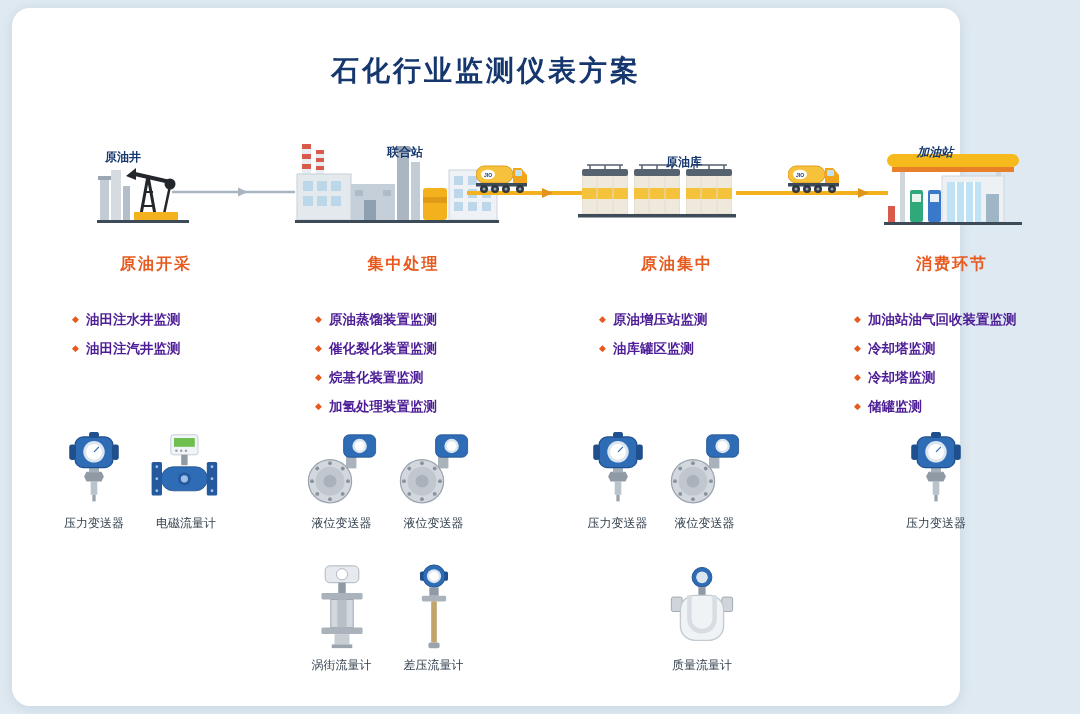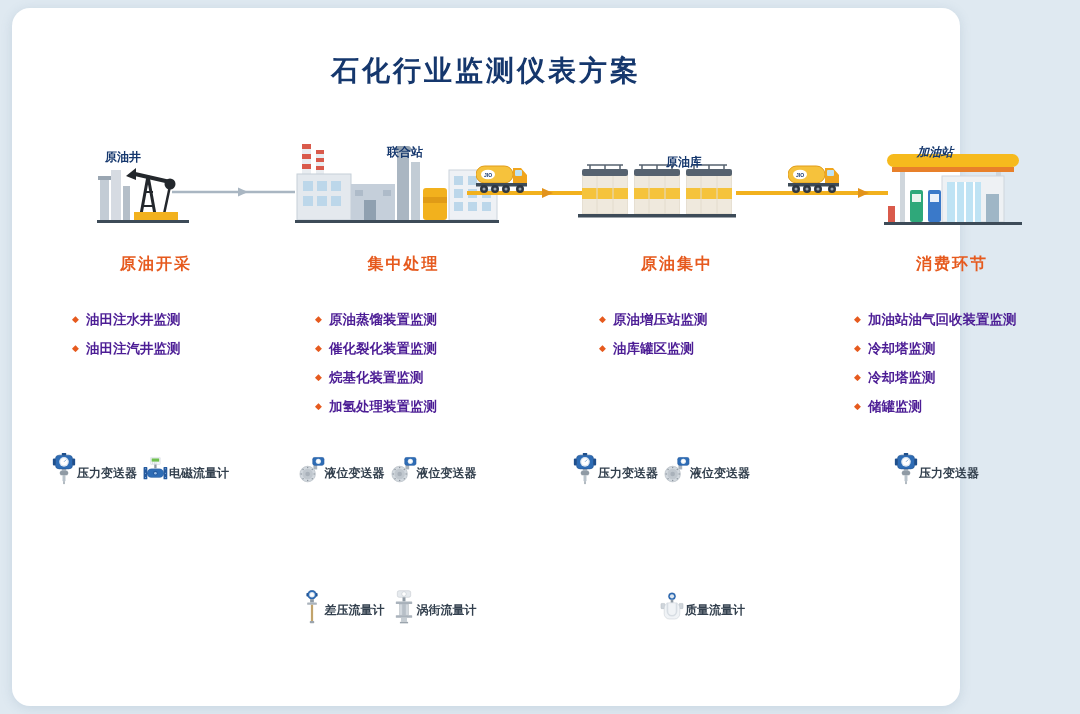--- a/index.html
+++ b/index.html
@@ -21,21 +21,21 @@
   .col-1 .items { left:20px; }
   .col-2 .items { left:22px; }
   .col-3 .items { left:16px; }
   .item { display:flex; align-items:center; gap:7px; height:29px; }
   .diamond { color:#e65a1e; font-size:9px; line-height:1; }
   .item-text { font-size:13.5px; font-weight:bold; color:#4c1d95; white-space:nowrap; }
   .instr-row { position:absolute; left:0; width:100%; display:flex; justify-content:center; align-items:flex-end; gap:6px; }
   .row1 { top:424px; }
   .row2 { top:556px; }
   .col-2 .row2 { justify-content:flex-end; }
-  .instr { display:flex; flex-direction:row; align-items:center; width:86px;font-weight:bold; }
+  .instr { display:flex; flex-direction:column; align-items:center; width:86px; }
   .instr-svg { width:72px; height:76px; }
   .row2 .instr-svg { height:86px; }
   .instr-label { margin-top:7px; font-size:12px; color:#33404e; white-space:nowrap; }
   .sprite { position:absolute; width:0; height:0; overflow:hidden; }
 </style>
 </head>
 <body>
 
 <svg class="sprite" aria-hidden="true">
   <defs>
@@ -326,29 +326,29 @@
         <figure class="instr">
           <svg class="instr-svg" viewBox="0 0 90 92">
               <use href="#sym-level"></use>
             </svg>
           <figcaption class="instr-label">液位变送器</figcaption>
         </figure>
       </div>
       <div class="instr-row row2">
         <figure class="instr">
           <svg class="instr-svg" viewBox="0 0 70 92">
+              <use href="#sym-vortex"></use>
+            </svg>
+          <figcaption class="instr-label">涡街流量计</figcaption>
+        </figure>
+        <figure class="instr">
+          <svg class="instr-svg" viewBox="0 0 70 92">
               <use href="#sym-dpflow"></use>
             </svg>
           <figcaption class="instr-label">差压流量计</figcaption>
-        </figure>
-        <figure class="instr">
-          <svg class="instr-svg" viewBox="0 0 70 92">
-              <use href="#sym-vortex"></use>
-            </svg>
-          <figcaption class="instr-label">涡街流量计</figcaption>
         </figure>
       </div>
     </section>
 
     <section class="col col-2">
       <h2 class="col-title">原油集中</h2>
       <ul class="items">
         <li class="item">
           <span class="diamond">◆</span>
           <span class="item-text">原油增压站监测</span>

